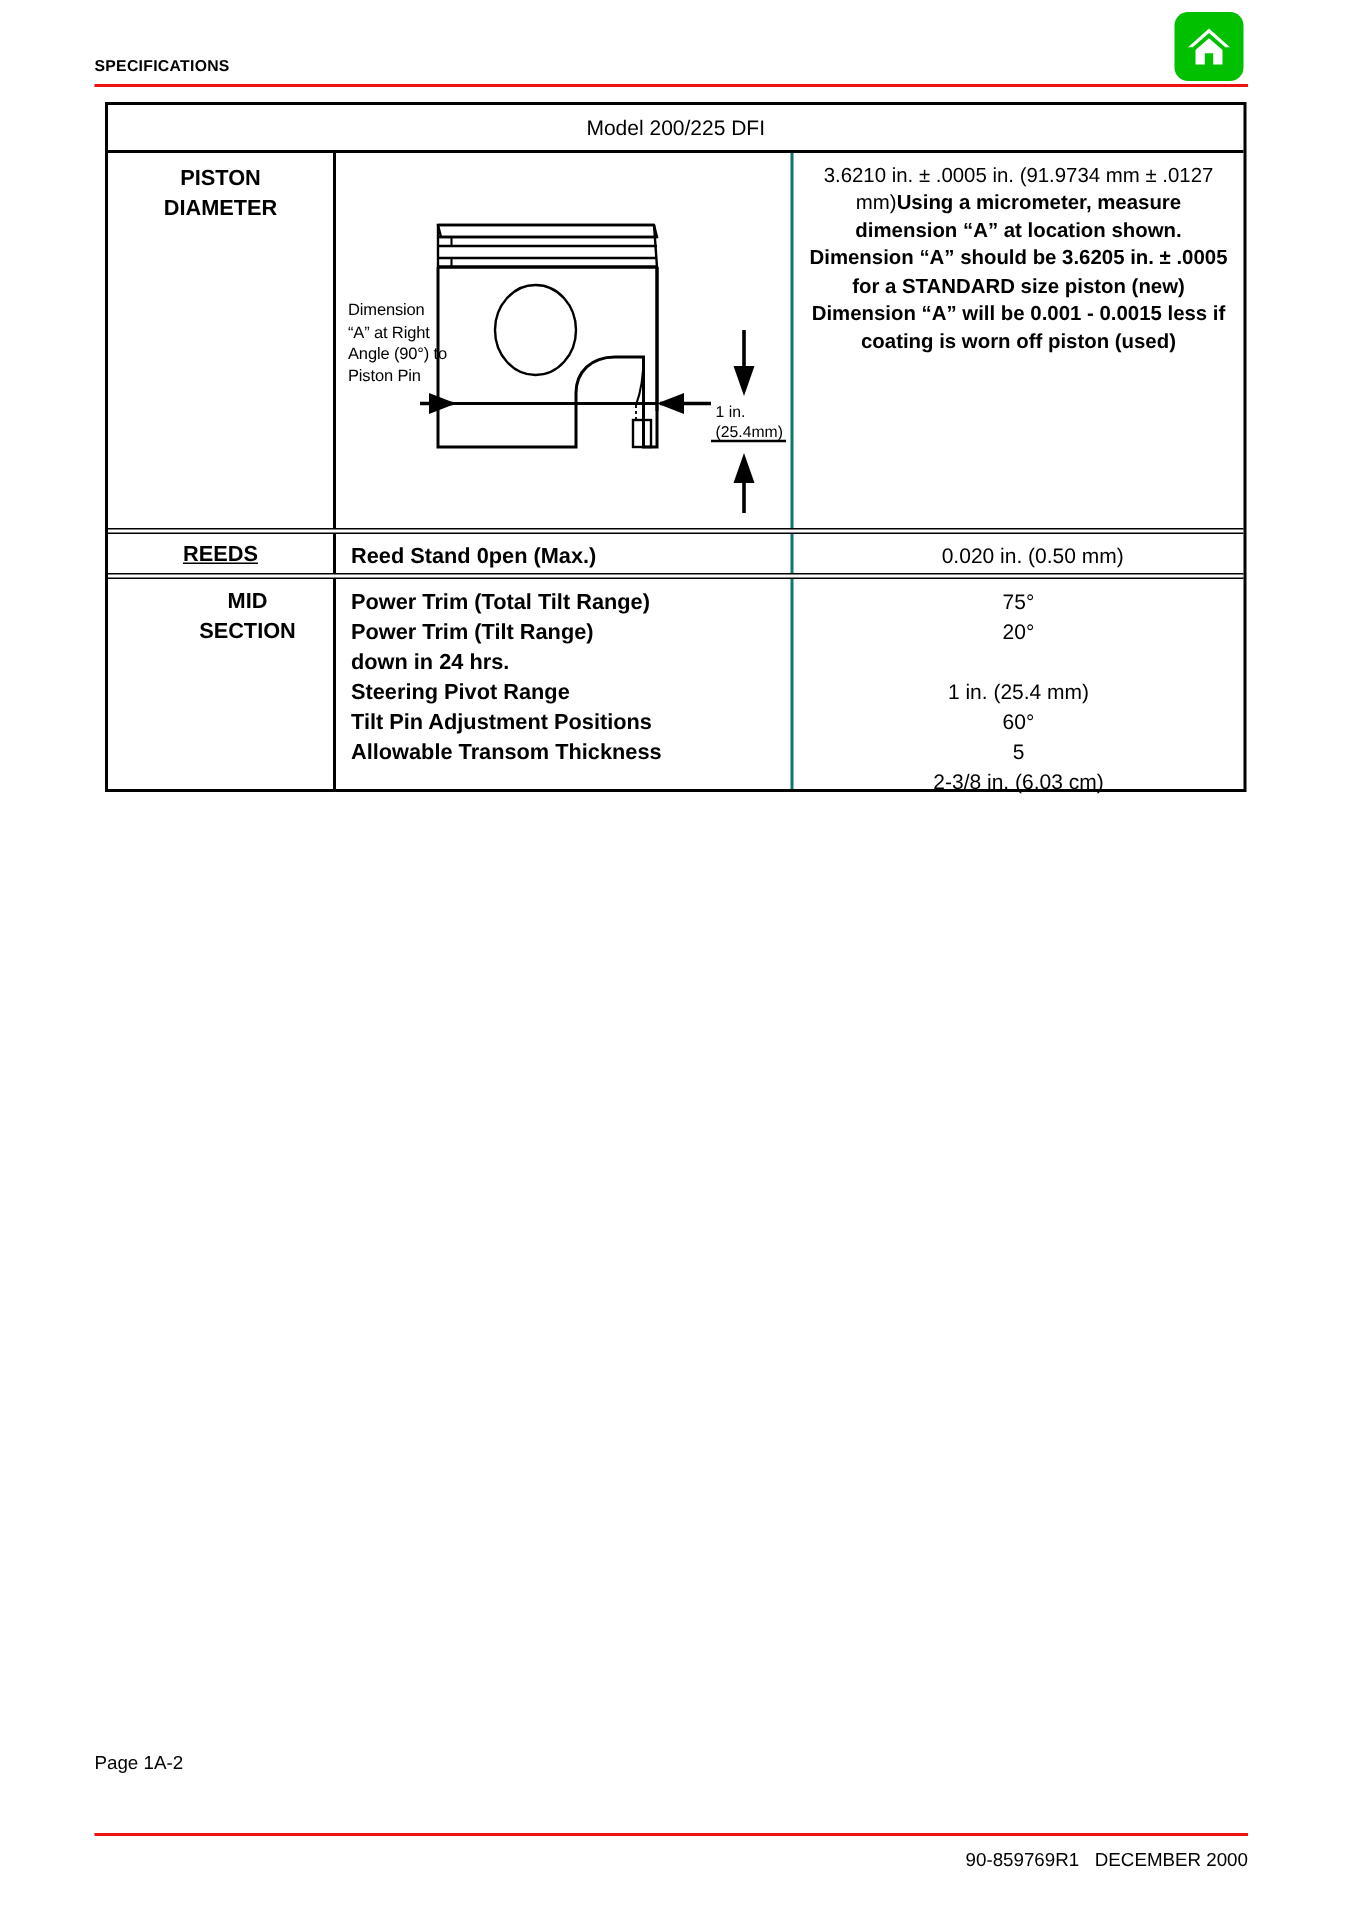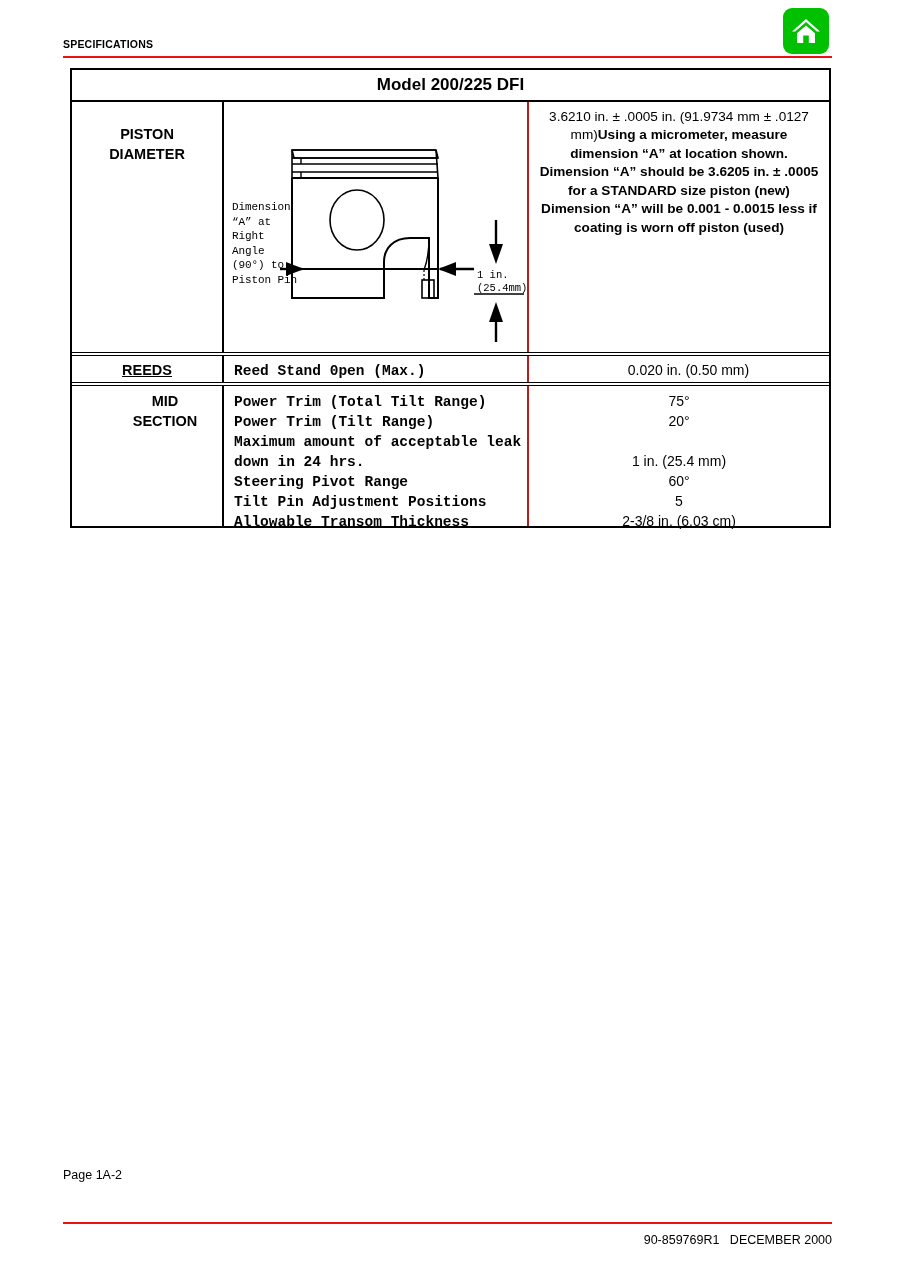--- a/index.html
+++ b/index.html
@@ -69,53 +69,52 @@
   .row.divider-thick { border-top: 4px double #000; }
 
   
   #title-row {
     height: 32px;
     align-items: center;
     justify-content: center;
     border-bottom: 2px solid #000;
   }
   #title-text {
-    font-size: 17px;
-    font-weight: bold;
+    font-size: 14px;
+    font-weight: normal;
   }
 
   .col-label {
     width: 152px;
     box-sizing: border-box;
     border-right: 2px solid #000;
     text-align: center;
     font-weight: bold;
     font-size: 14.5px;
     line-height: 1.35;
   }
   .col-mid {
     width: 305px;
     box-sizing: border-box;
-    border-right: 2px solid #b91c1c;
+    border-right: 2px solid #0f766e;
     font-weight: bold;
     font-size: 14.5px;
     line-height: 1.38;
-    font-family: Liberation Mono, monospace;
   }
   .col-val {
     flex: 1;
     box-sizing: border-box;
     text-align: center;
     font-size: 14.5px;
     line-height: 1.38;
   }
 
   
   #piston-row { height: 250px; }
-  #piston-row .col-label { padding-top: 23px; }
+  #piston-row .col-label { padding-top: 8px; }
   #piston-row .col-mid {
     position: relative;
     padding: 0;
     overflow: hidden;
   }
   #piston-row .col-val {
     padding: 6px 6px 0 6px;
     font-size: 13.6px;
     line-height: 1.36;
   }
@@ -285,21 +284,20 @@
 
   <div class="row divider-thick" id="mid-row">
     <div class="col-label">
       <span>MID</span><br>
       <span>SECTION</span>
     </div>
 
     <div class="col-mid">
       <div class="mid-line">Power Trim (Total Tilt Range)</div>
       <div class="mid-line">Power Trim (Tilt Range)</div>
-      <div class="mid-line">Maximum amount of acceptable leak</div>
       <div class="mid-line">down in 24 hrs.</div>
       <div class="mid-line">Steering Pivot Range</div>
       <div class="mid-line">Tilt Pin Adjustment Positions</div>
       <div class="mid-line">Allowable Transom Thickness</div>
     </div>
 
     <div class="col-val">
       <div class="mid-line">75°</div>
       <div class="mid-line">20°</div>
       <div class="mid-line"></div>

